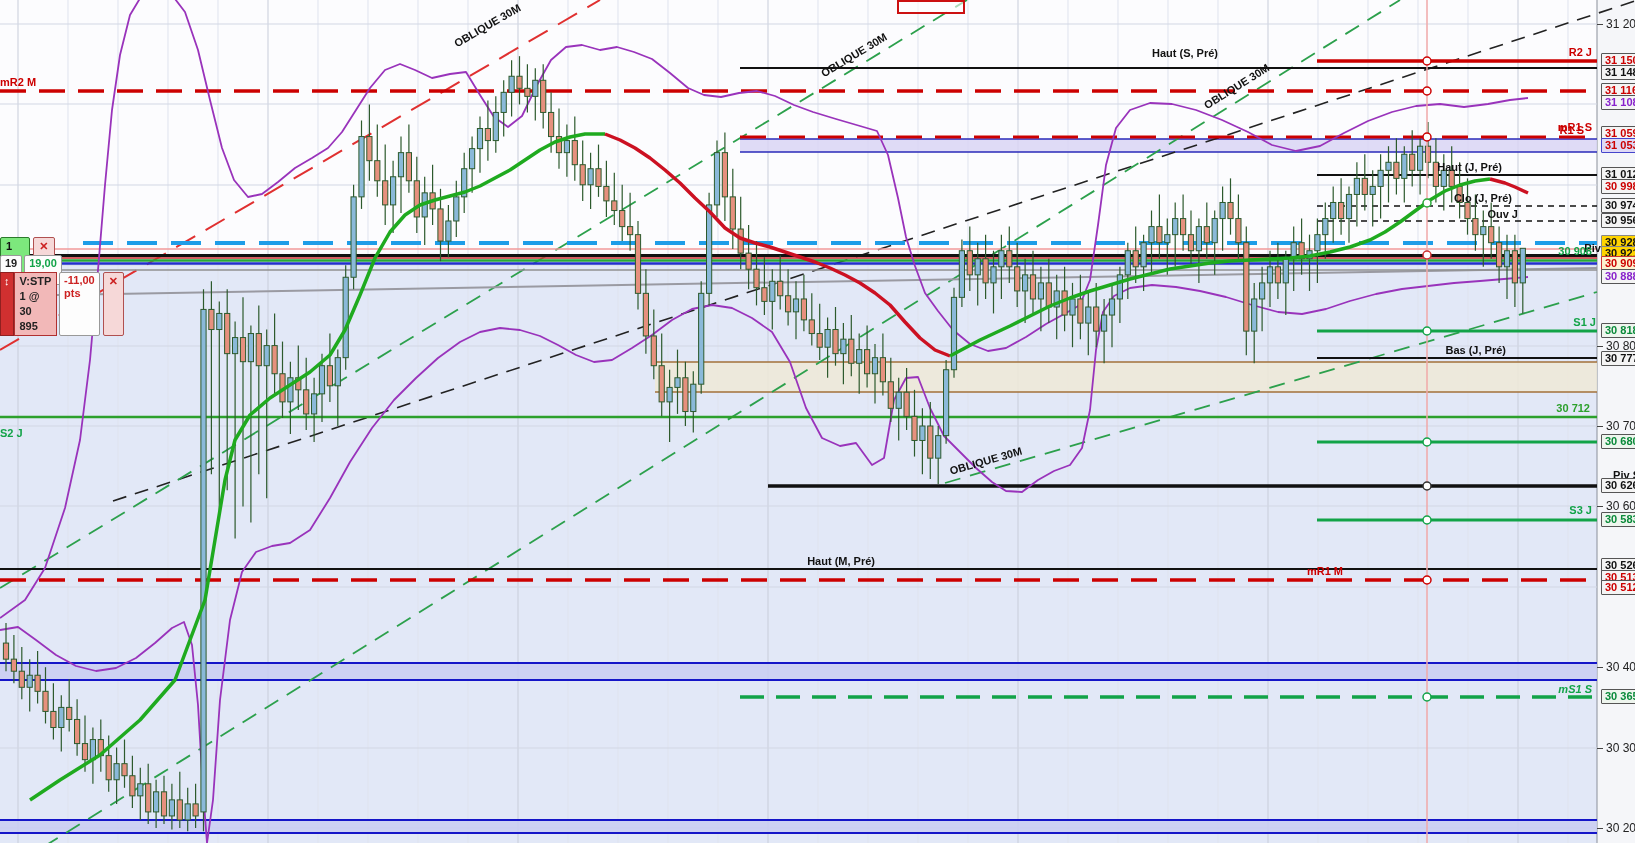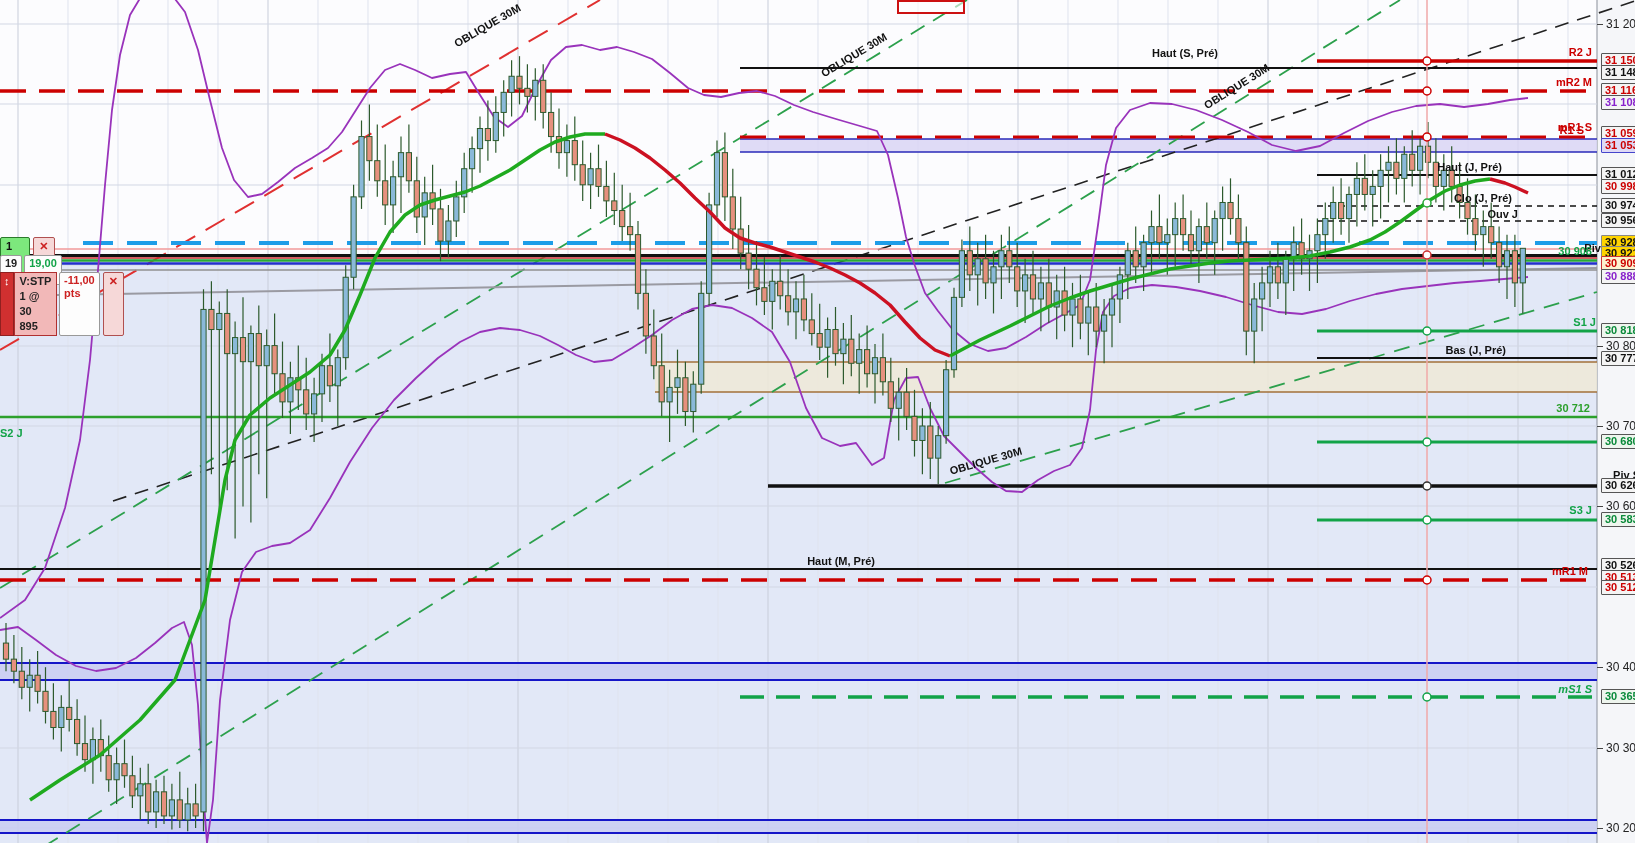--- a/index.html
+++ b/index.html
@@ -523,31 +523,31 @@
     </svg>
 
   <div id="labels">
       <div class="lbl" style="color: rgb(17, 17, 17); top: 47px; left: 0px; width: 1218px; text-align: right;">Haut (S, Pré)</div>
       <div class="lbl" style="color: rgb(17, 17, 17); top: 161px; left: 0px; width: 1502px; text-align: right;">Haut (J, Pré)</div>
       <div class="lbl" style="color: rgb(17, 17, 17); top: 192px; left: 0px; width: 1512px; text-align: right;">Clo (J, Pré)</div>
       <div class="lbl" style="color: rgb(17, 17, 17); top: 208px; left: 0px; width: 1494px; text-align: right; margin-left: 24px;">Ouv J</div>
       <div class="lbl" style="color: rgb(17, 17, 17); top: 344px; left: 0px; width: 1506px; text-align: right;">Bas (J, Pré)</div>
       <div class="lbl" style="color: rgb(17, 17, 17); top: 555px; left: 0px; width: 875px; text-align: right;">Haut (M, Pré)</div>
       <div class="lbl" style="color: rgb(204, 0, 0); top: 46px; left: 0px; width: 1592px; text-align: right;">R2 J</div>
-      <div class="lbl" style="color: rgb(204, 0, 0); top: 76px; left: 0px; width: 1592px; text-align: right;">mR2 M</div>
+      <div class="lbl" style="color: rgb(204, 0, 0); top: 76px; left: 0px; width: 1592px; text-align: left;">mR2 M</div>
       <div class="lbl" style="color: rgb(204, 0, 0); top: 124px; left: 0px; width: 1584px; text-align: right;">R1 S</div>
       <div class="lbl" style="color: rgb(204, 0, 0); top: 121px; left: 0px; width: 1592px; text-align: right;">mR1 S</div>
       <div class="lbl" style="color: rgb(17, 17, 17); top: 242px; left: 0px; width: 1572px; text-align: right; padding-left: 38px;">Piv J</div>
       <div class="lbl" style="color: rgb(18, 163, 72); top: 245px; left: 0px; width: 1592px; text-align: right;">30 908</div>
       <div class="lbl" style="color: rgb(18, 163, 72); top: 316px; left: 0px; width: 1596px; text-align: right;">S1 J</div>
       <div class="lbl" style="color: rgb(44, 160, 44); top: 402px; left: 0px; width: 1590px; text-align: right;">30 712</div>
       <div class="lbl" style="color: rgb(18, 163, 72); top: 427px; left: 0px; width: 1592px; text-align: left;">S2 J</div>
       <div class="lbl" style="color: rgb(17, 17, 17); top: 469px; left: 0px; width: 1592px; text-align: right; margin-left: 48px;">Piv S</div>
       <div class="lbl" style="color: rgb(18, 163, 72); top: 504px; left: 0px; width: 1592px; text-align: right;">S3 J</div>
-      <div class="lbl" style="color: rgb(204, 0, 0); top: 565px; left: 0px; width: 1588px; text-align: right;">mR1 M</div>
+      <div class="lbl" style="color: rgb(204, 0, 0); top: 565px; left: 0px; width: 1343px; text-align: right;">mR1 M</div>
       <div class="lbl" style="color: rgb(18, 163, 72); top: 683px; left: 0px; width: 1592px; text-align: right; font-style: italic;">mS1 S</div>
       <div class="lbl rot" style="left: 455px; top: 38px; color: rgb(17, 17, 17); transform: rotate(-30deg);">OBLIQUE 30M</div>
       <div class="lbl rot" style="left: 822px; top: 68px; color: rgb(17, 17, 17); transform: rotate(-31deg);">OBLIQUE 30M</div>
       <div class="lbl rot" style="left: 1205px; top: 100px; color: rgb(17, 17, 17); transform: rotate(-32deg);">OBLIQUE 30M</div>
       <div class="lbl rot" style="left: 950px; top: 465px; color: rgb(17, 17, 17); transform: rotate(-16deg);">OBLIQUE 30M</div>
       <div class="tickdash" style="left: 1597px; top: 24px;"></div>
       <div class="axis-plain" style="left: 1606px; top: 17px;">31 200</div>
       <div class="tickdash" style="left: 1597px; top: 346px;"></div>
       <div class="axis-plain" style="left: 1606px; top: 339px;">30 800</div>
       <div class="tickdash" style="left: 1597px; top: 426px;"></div>

